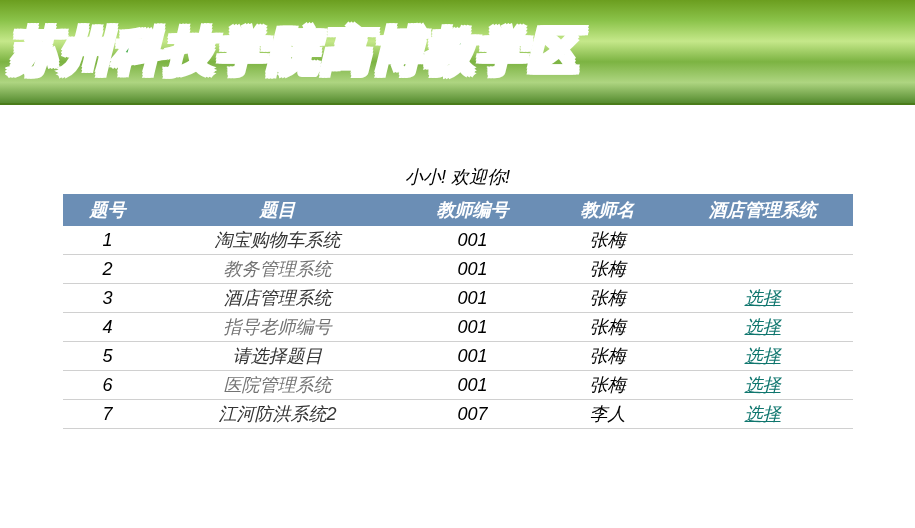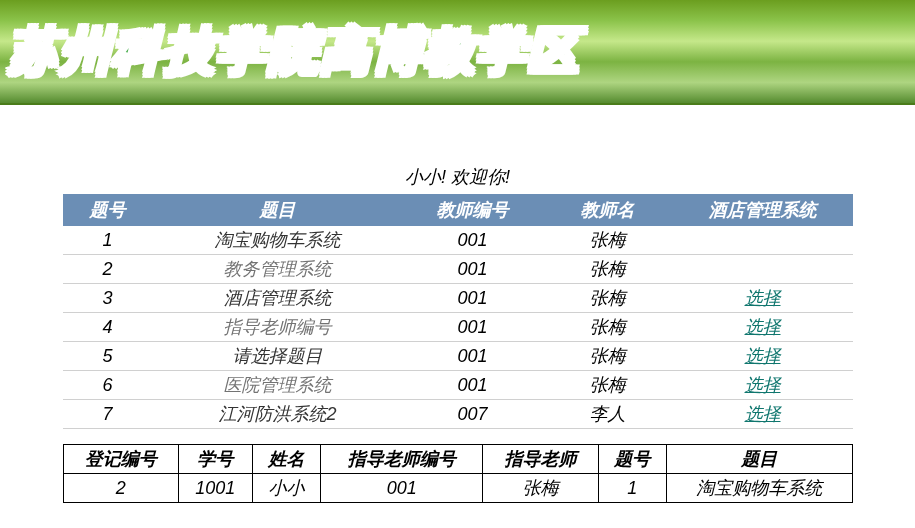--- a/index.html
+++ b/index.html
@@ -160,37 +160,13 @@
         <tr>
           <td>7</td>
           <td><a class="topic-link-dark">江河防洪系统2</a></td>
           <td>007</td>
           <td>李人</td>
           <td><a class="select-link">选择</a></td>
         </tr>
       </tbody>
   </table>
 
-  <table class="registration-table">
-    <thead>
-      <tr>
-        <th>登记编号</th>
-        <th>学号</th>
-        <th>姓名</th>
-        <th>指导老师编号</th>
-        <th>指导老师</th>
-        <th>题号</th>
-        <th>题目</th>
-      </tr>
-    </thead>
-    <tbody>
-      <tr>
-        <td>2</td>
-        <td>1001</td>
-        <td>小小</td>
-        <td>001</td>
-        <td>张梅</td>
-        <td>1</td>
-        <td>淘宝购物车系统</td>
-      </tr>
-    </tbody>
-  </table>
 </div>
 
 </body></html>

